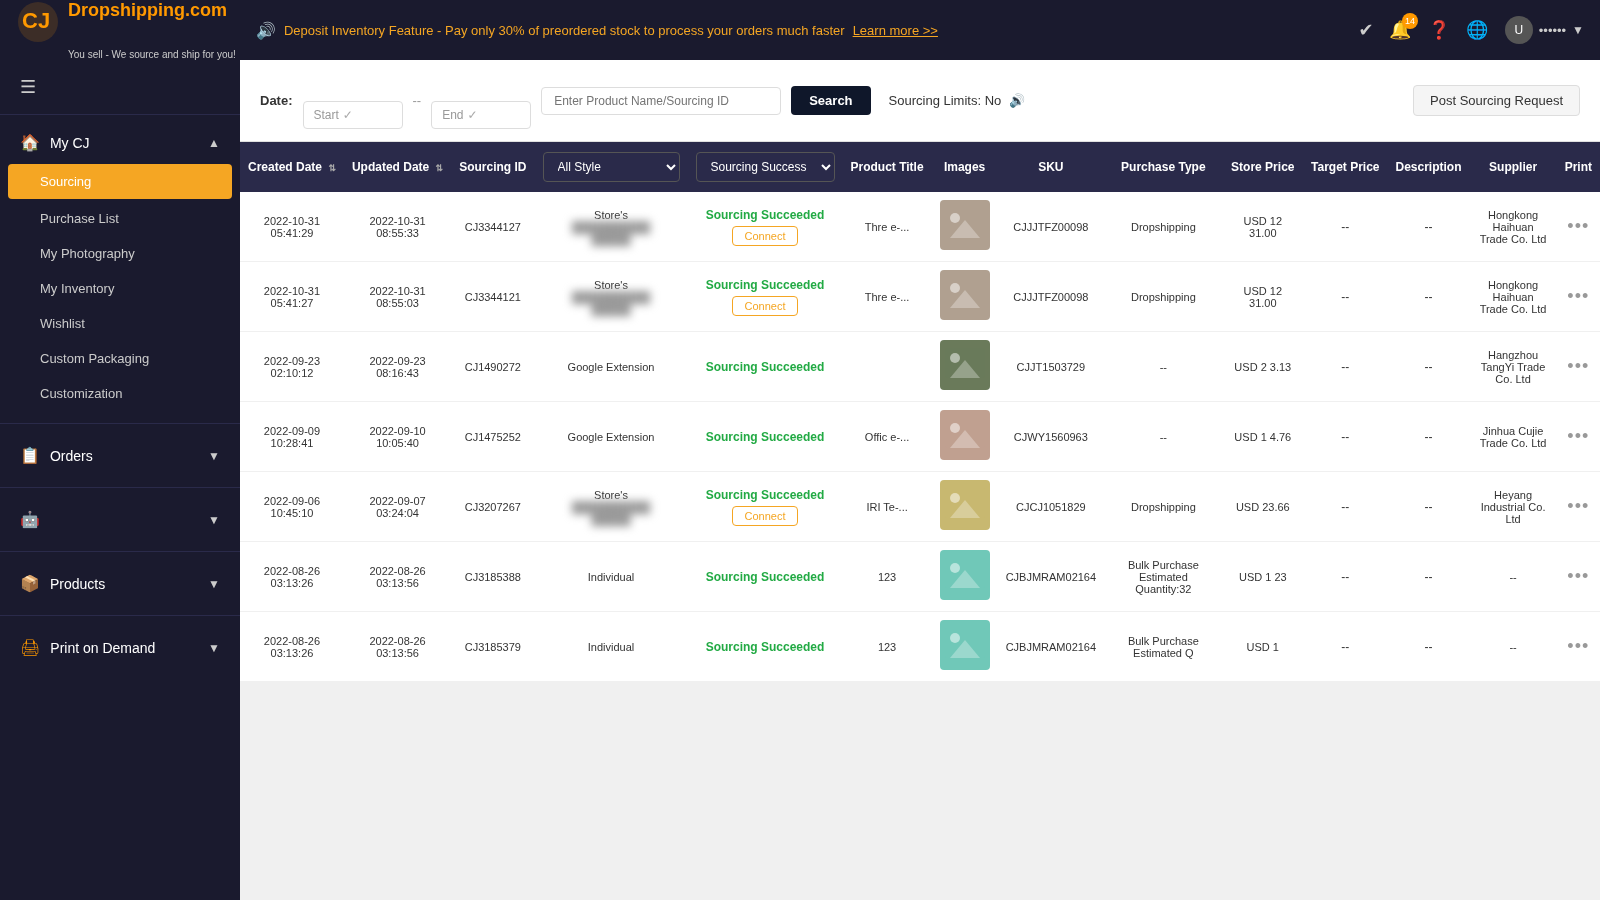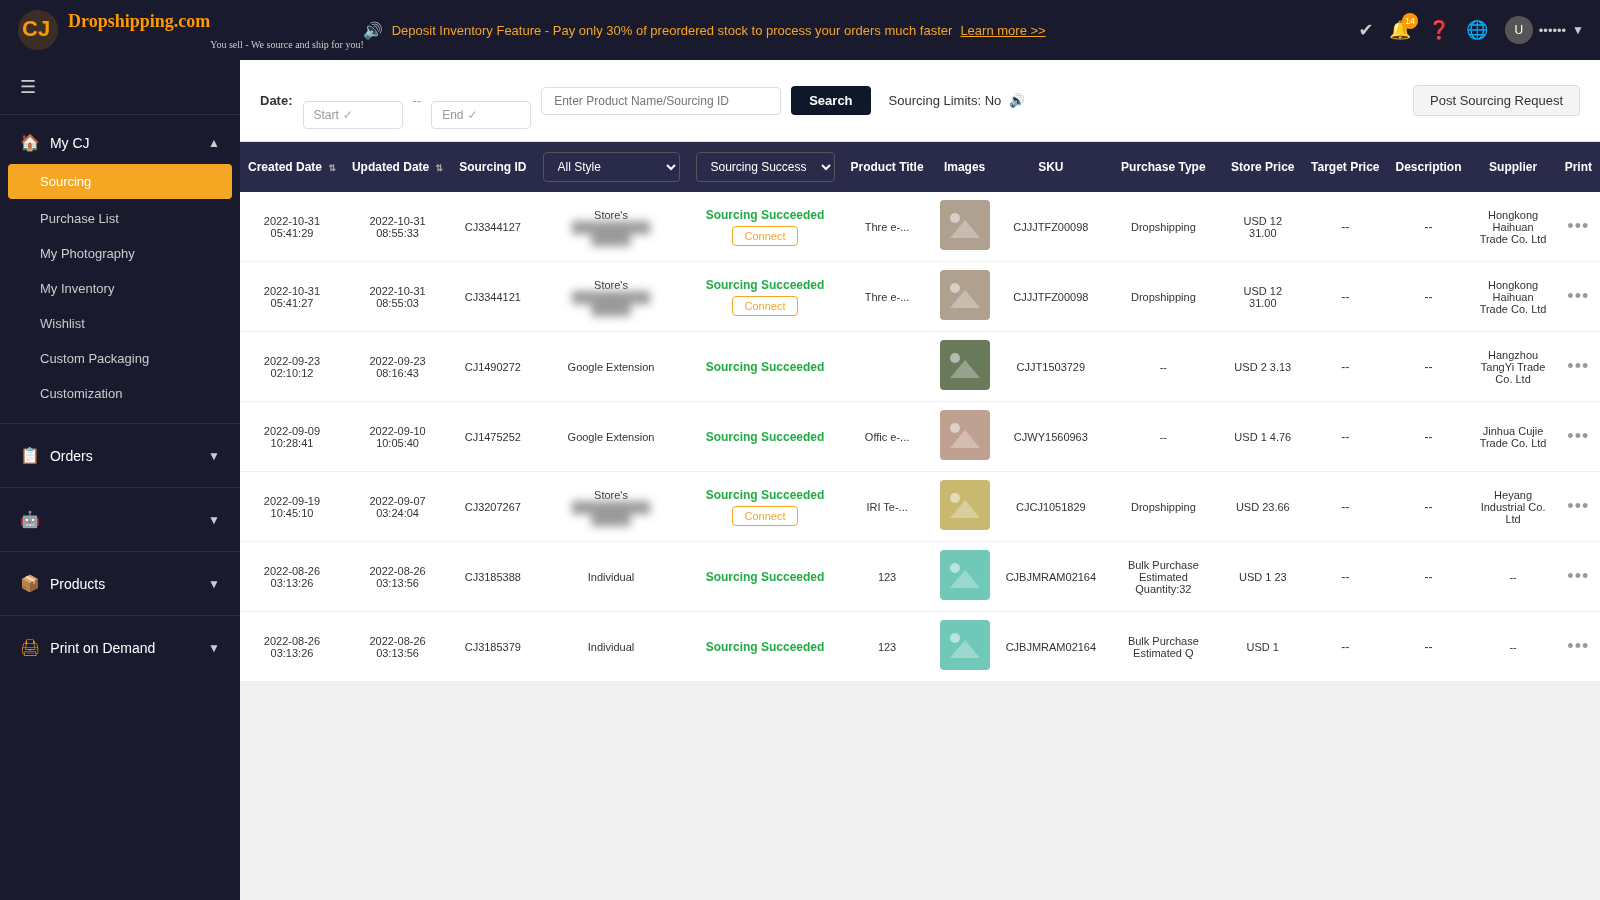--- a/index.html
+++ b/index.html
@@ -9,29 +9,28 @@
     .topbar {
       background: #1a1a2e;
       display: flex;
       align-items: center;
       padding: 0 16px;
       height: 60px;
       flex-shrink: 0;
     }
     .logo-area {
       display: flex;
-      align-items: center;
       min-width: 240px;
     }
     .logo-icon {
       width: 44px;
       height: 44px;
       margin-right: 8px;
     }
-    .logo-text-area { display: flex; flex-direction: row; font-family: Liberation Serif, serif; }
+    .logo-text-area { display: flex; flex-direction: column; }
     .logo-title { color: #f90; font-size: 18px; font-weight: bold; }
     .logo-subtitle { color: #ccc; font-size: 10px; margin-top: 28px; }
     .banner {
       flex: 1;
       display: flex;
       align-items: center;
       gap: 8px;
       color: #f5a623;
       font-size: 13px;
     }
@@ -559,21 +558,21 @@
   </svg></td>
     <td style="font-size:11px;">CJWY1560963</td>
     <td style="font-size:11px;">--</td>
     <td style="font-size:11px;">USD 1 4.76</td>
     <td>--</td>
     <td>--</td>
     <td style="font-size:11px;">Jinhua Cujie Trade Co. Ltd</td>
     <td><span class="action-dots">•••</span></td>
   </tr>
             <tr>
-    <td style="white-space:pre-line;font-size:11px;">2022-09-19
+    <td style="white-space:pre-line;font-size:11px;">2022-09-06
 10:45:10</td>
     <td style="white-space:pre-line;font-size:11px;">2022-09-07
 03:24:04</td>
     <td style="font-size:11px;">CJ3207267</td>
     <td>
                 <div class="store-source">Store's</div>
                 <div class="blurred">██████████<br>█████</div>
               </td>
     <td>
       <span class="status-success">Sourcing Succeeded</span>

